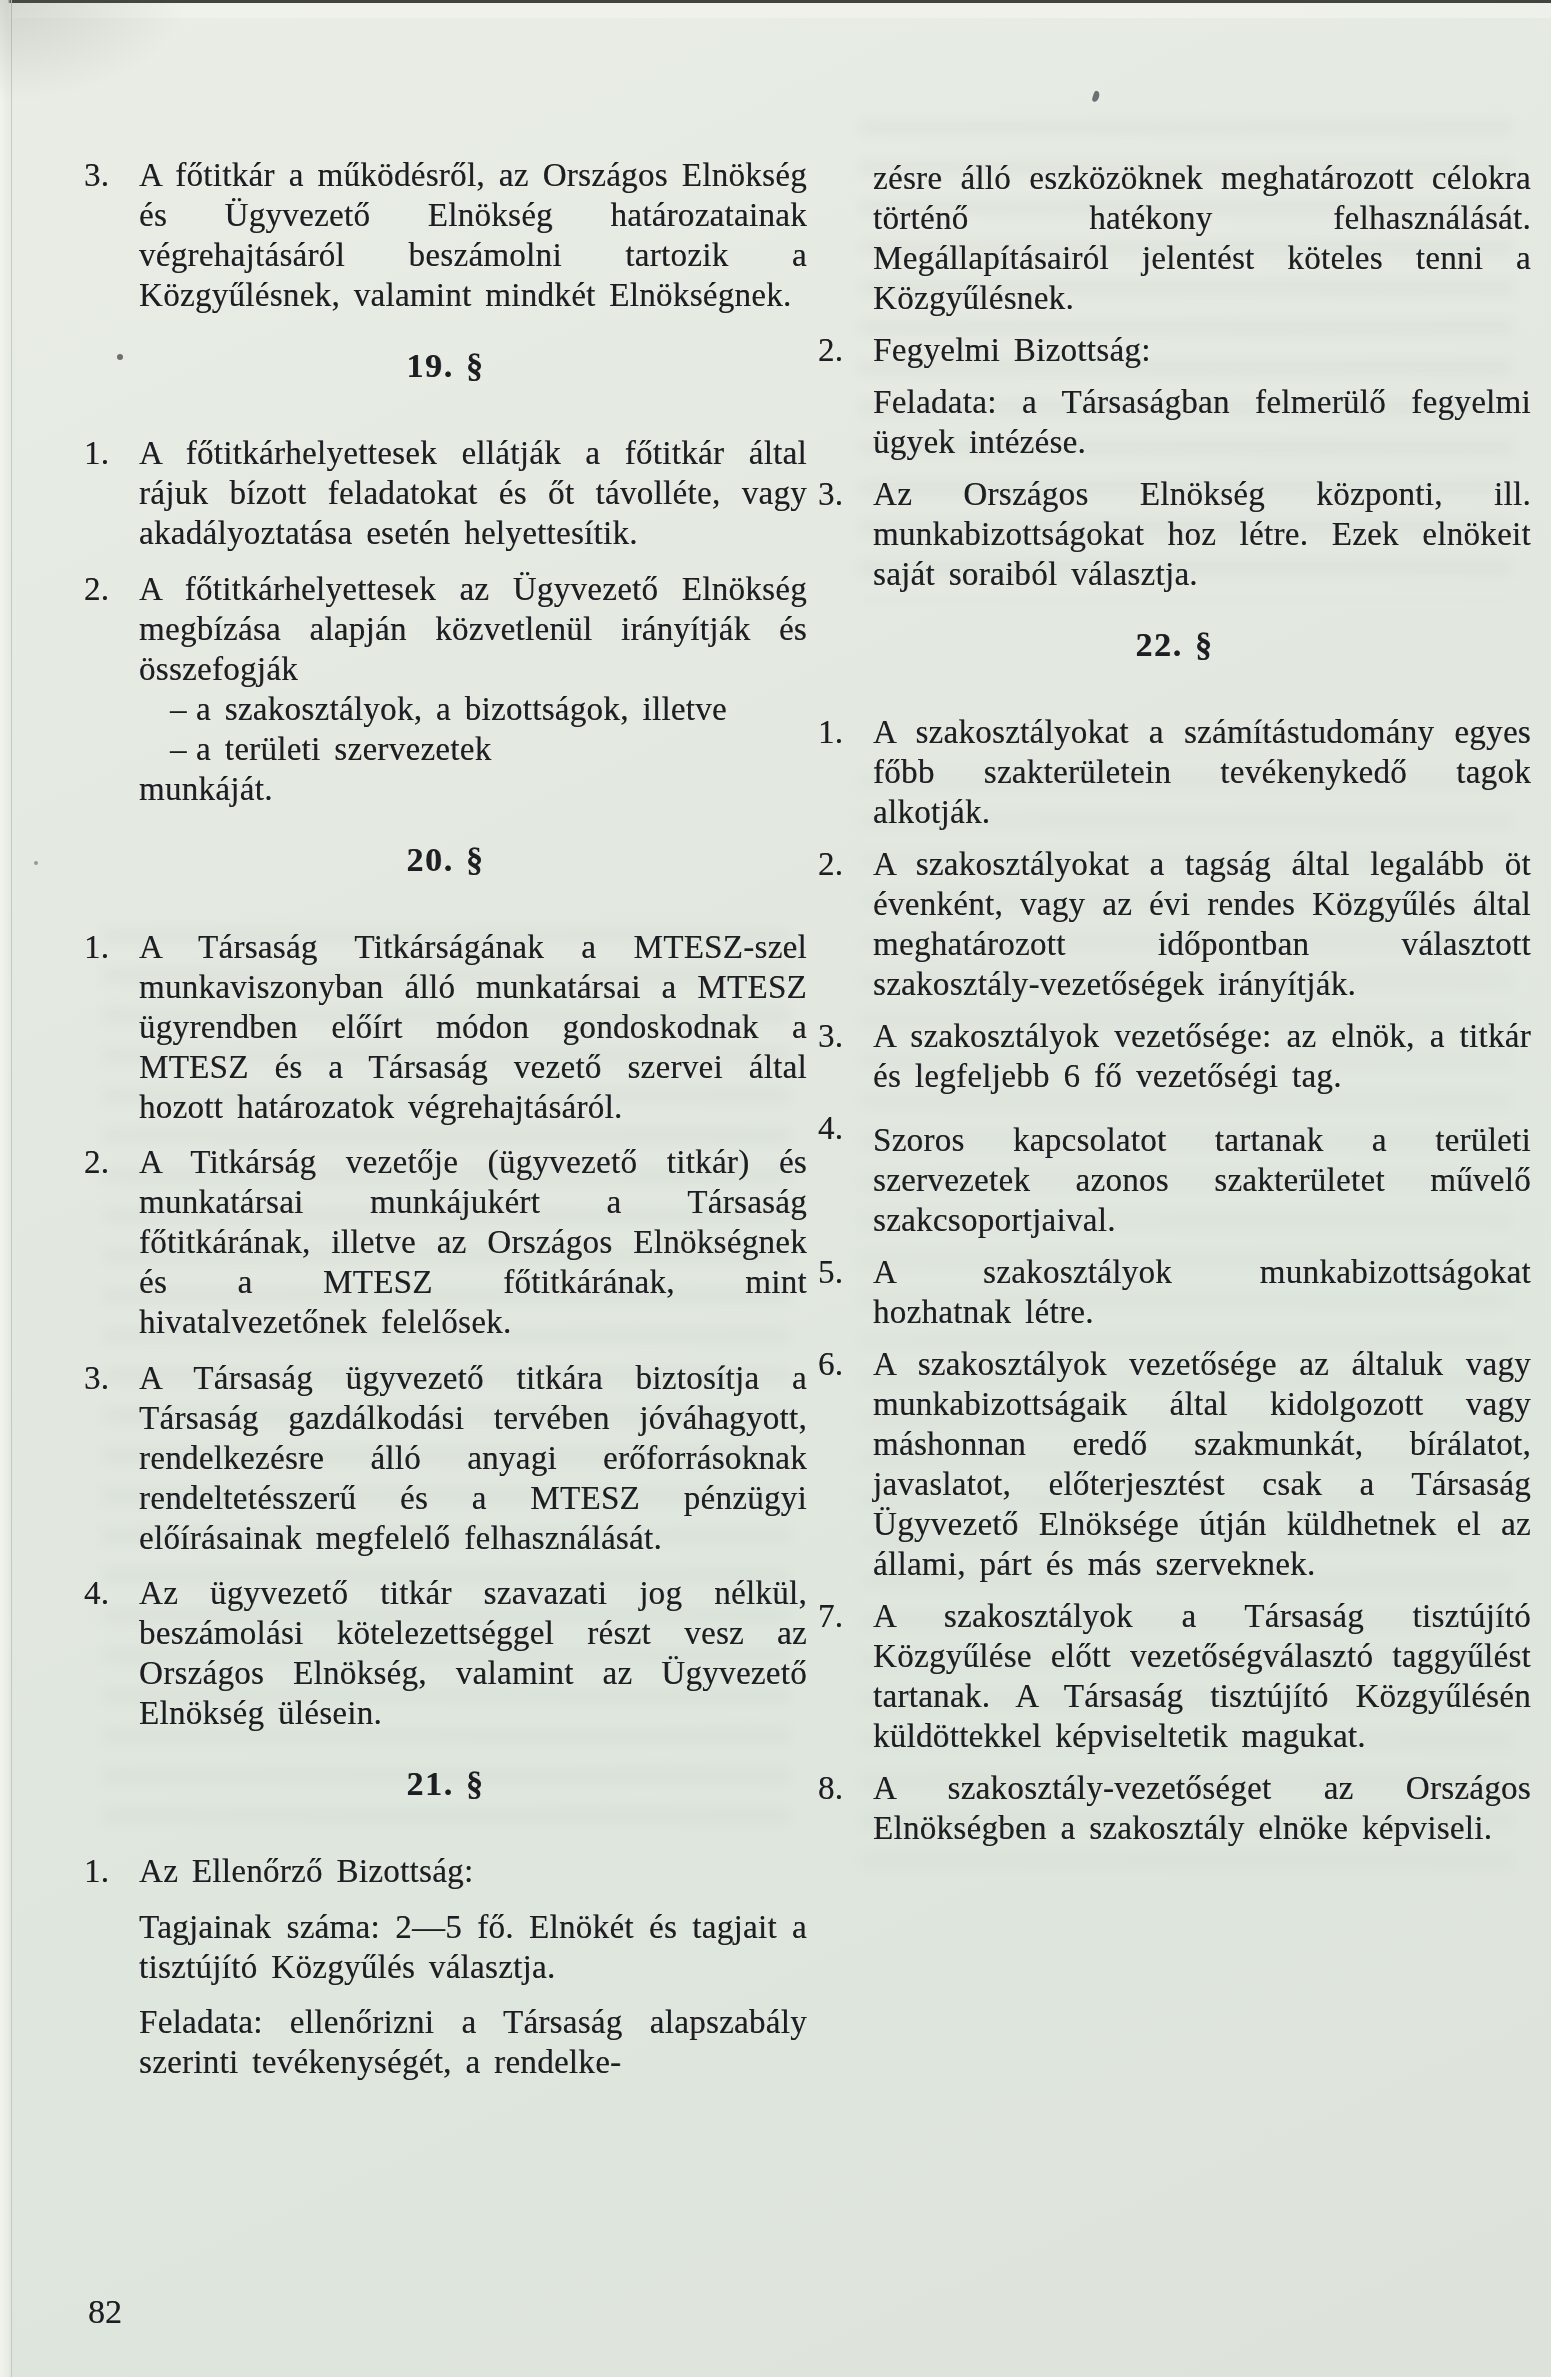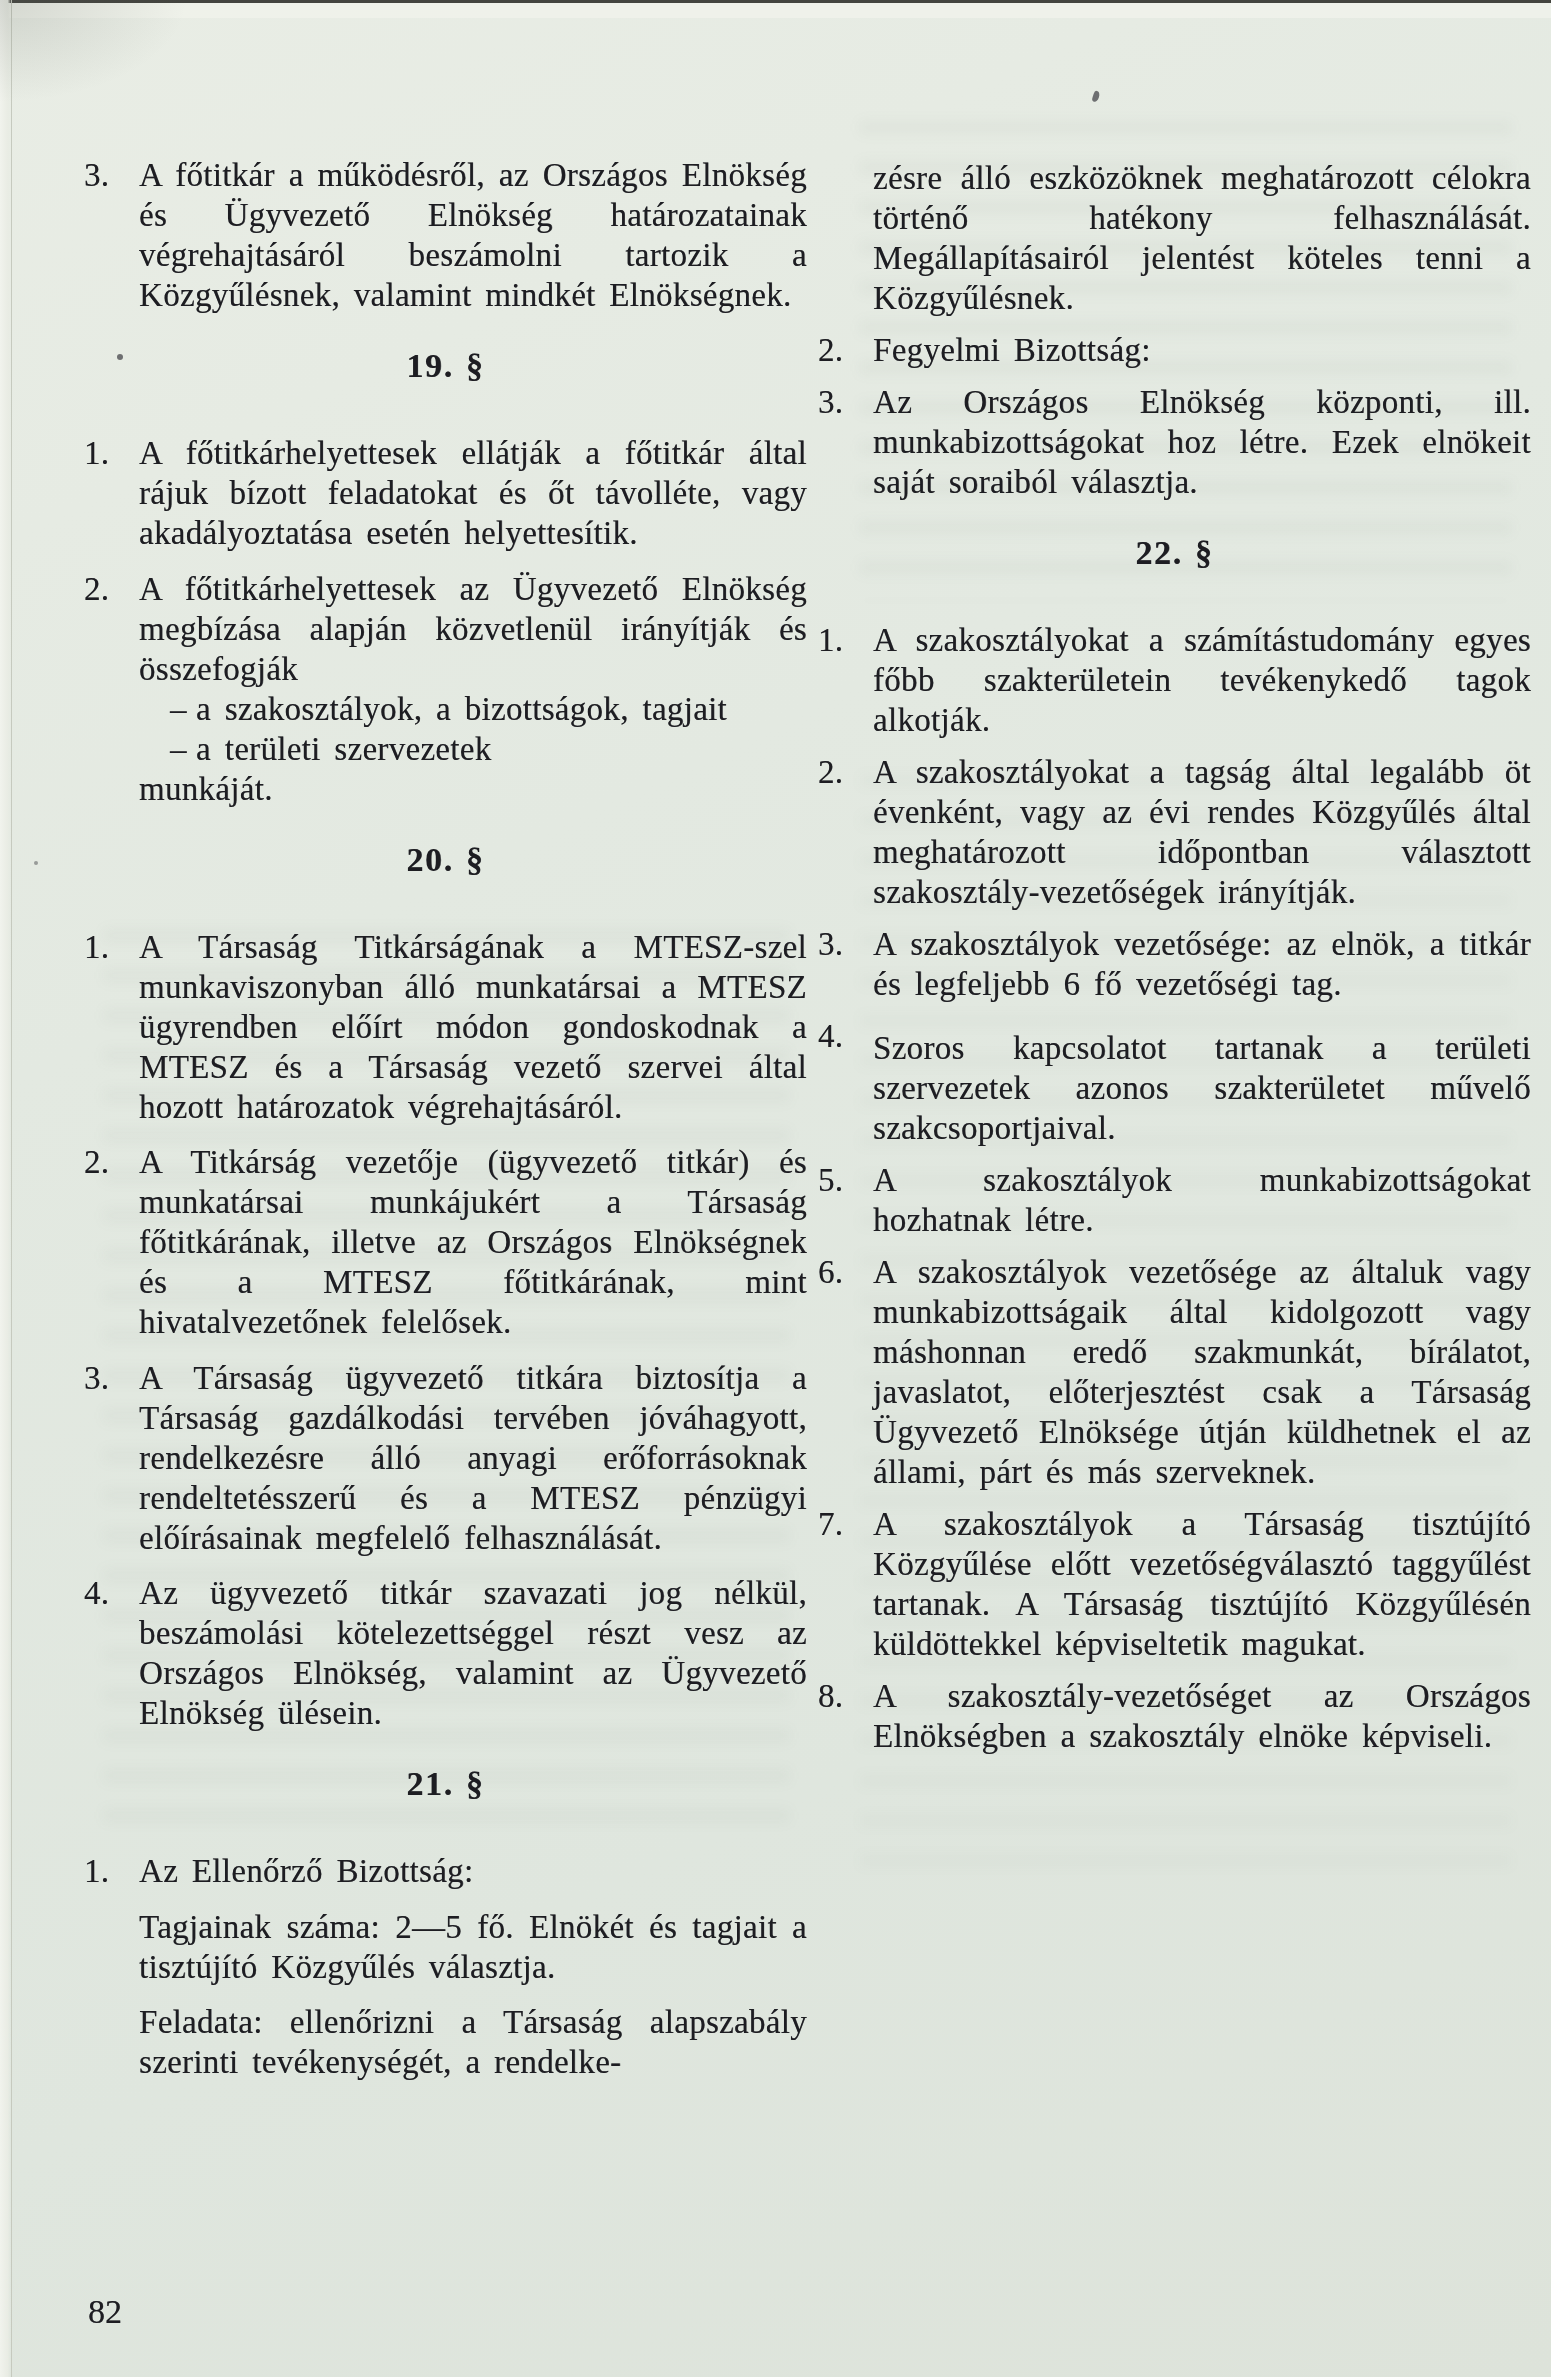--- a/index.html
+++ b/index.html
@@ -93,21 +93,21 @@
       <span class="num">1.</span>
       <p class="txt">A főtitkárhelyettesek ellátják a főtitkár által rájuk bízott feladatokat és őt távolléte, vagy akadályoztatása esetén helyettesítik.</p>
     </div>
 
     <div class="item mt18">
       <span class="num">2.</span>
       <div class="txt">
         <p>A főtitkárhelyettesek az Ügyvezető Elnökség megbízása alapján közvetlenül irányítják és összefogják</p>
         <div class="dashrow">
           <span class="dash">–</span>
-          <p class="dtext">a szakosztályok, a bizottságok, tagjait</p>
+          <p class="dtext">a szakosztályok, a bizottságok, illetve</p>
         </div>
         <div class="dashrow">
           <span class="dash">–</span>
           <p class="dtext">a területi szervezetek</p>
         </div>
         <p class="closing">munkáját.</p>
       </div>
     </div>
 
     <div class="sect mt36">20. §</div>
@@ -144,20 +144,21 @@
   </div>
 
   <div class="col col-right">
 
     <p class="plain mt0">zésre álló eszközöknek meghatározott célokra történő hatékony felhasználását. Megállapításairól jelentést köteles tenni a Közgyűlésnek.</p>
 
     <div class="item mt14">
       <span class="num">2.</span>
       <p class="txt">Fegyelmi Bizottság:</p>
     </div>
+    <p class="plain mt14">Feladata: a Társaságban felmerülő fegyelmi ügyek intézése.</p>
 
     <div class="item mt14">
       <span class="num">3.</span>
       <p class="txt">Az Országos Elnökség központi, ill. munkabizottságokat hoz létre. Ezek elnökeit saját soraiból választja.</p>
     </div>
 
     <div class="sect mt36">22. §</div>
 
     <div class="item mt55">
       <span class="num">1.</span>

